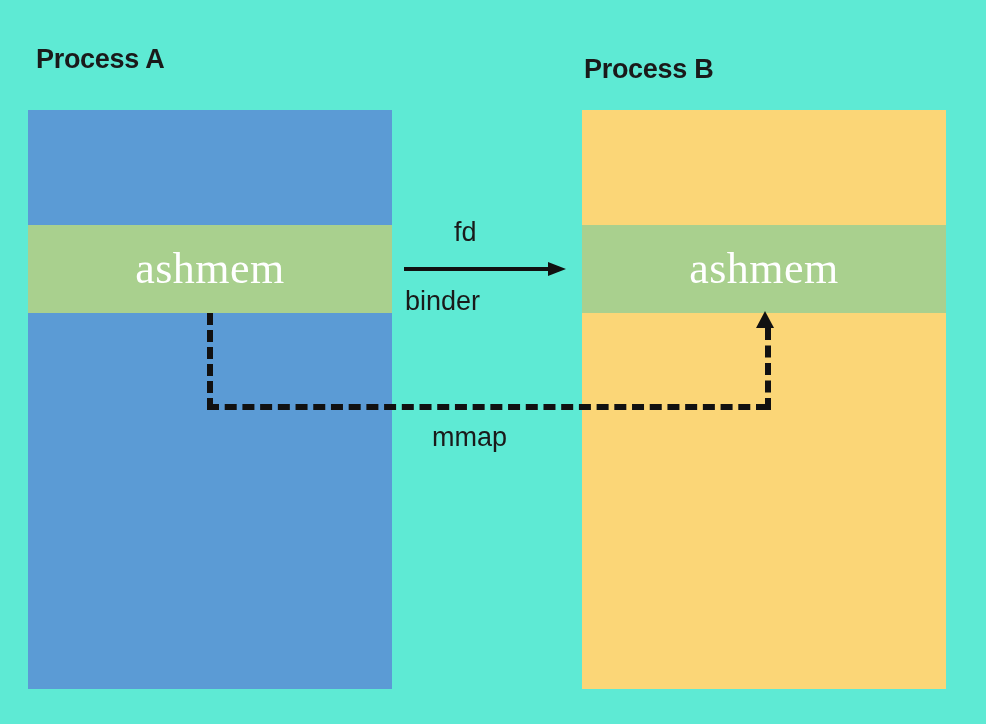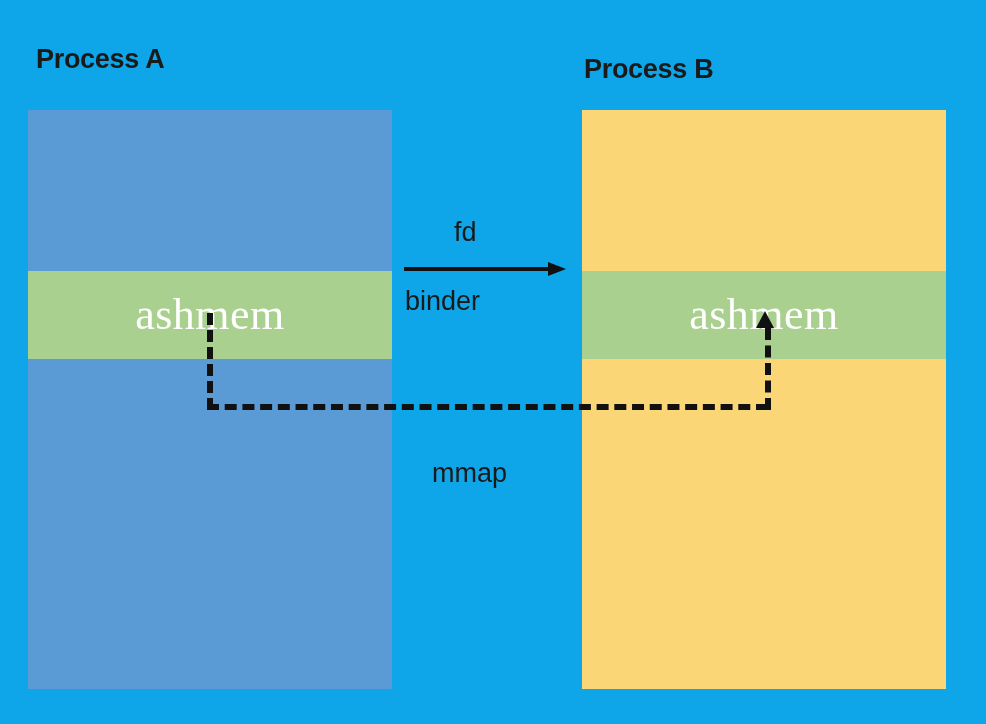--- a/index.html
+++ b/index.html
@@ -7,21 +7,21 @@
     padding: 0;
     background: #ffffff;
   }
   body {
     font-family: "Liberation Sans", sans-serif;
   }
   #canvas {
     position: relative;
     width: 986px;
     height: 724px;
-    background: #0ea5e9;
+    background: #5eead4;
     overflow: hidden;
   }
 
   
   .proc-title {
     position: absolute;
     font-family: "Liberation Sans", sans-serif;
     font-weight: bold;
     font-size: 27px;
     letter-spacing: -0.3px;
@@ -45,21 +45,20 @@
   .ashmem-band {
     position: absolute;
     left: 0;
     top: 115px;          
     width: 100%;
     height: 88px;        
     background: #a9d08e;
     display: flex;
     align-items: center;
     justify-content: center;
-    margin-top: 46px;
   }
   .ashmem-label {
     font-family: "Liberation Serif", serif;
     font-size: 44px;
     color: #ffffff;
     line-height: 1;
     letter-spacing: 0.5px;
     user-select: none;
   }
 
@@ -92,21 +91,21 @@
   .edge-label {
     position: absolute;
     font-family: "Liberation Sans", sans-serif;
     font-size: 27px;
     color: #1a1a1a;
     white-space: nowrap;
     line-height: 1;
   }
   #label-fd     { left: 454px; top: 219px; }
   #label-binder { left: 405px; top: 288px; }
-  #label-mmap   { left: 432px; top: 424px; margin-top: 36px; }
+  #label-mmap   { left: 432px; top: 424px; }
 
   
   .dash-v {
     position: absolute;
     width: 0;
     border-left: 6px dashed #111111;
   }
   .dash-h {
     position: absolute;
     height: 0;

